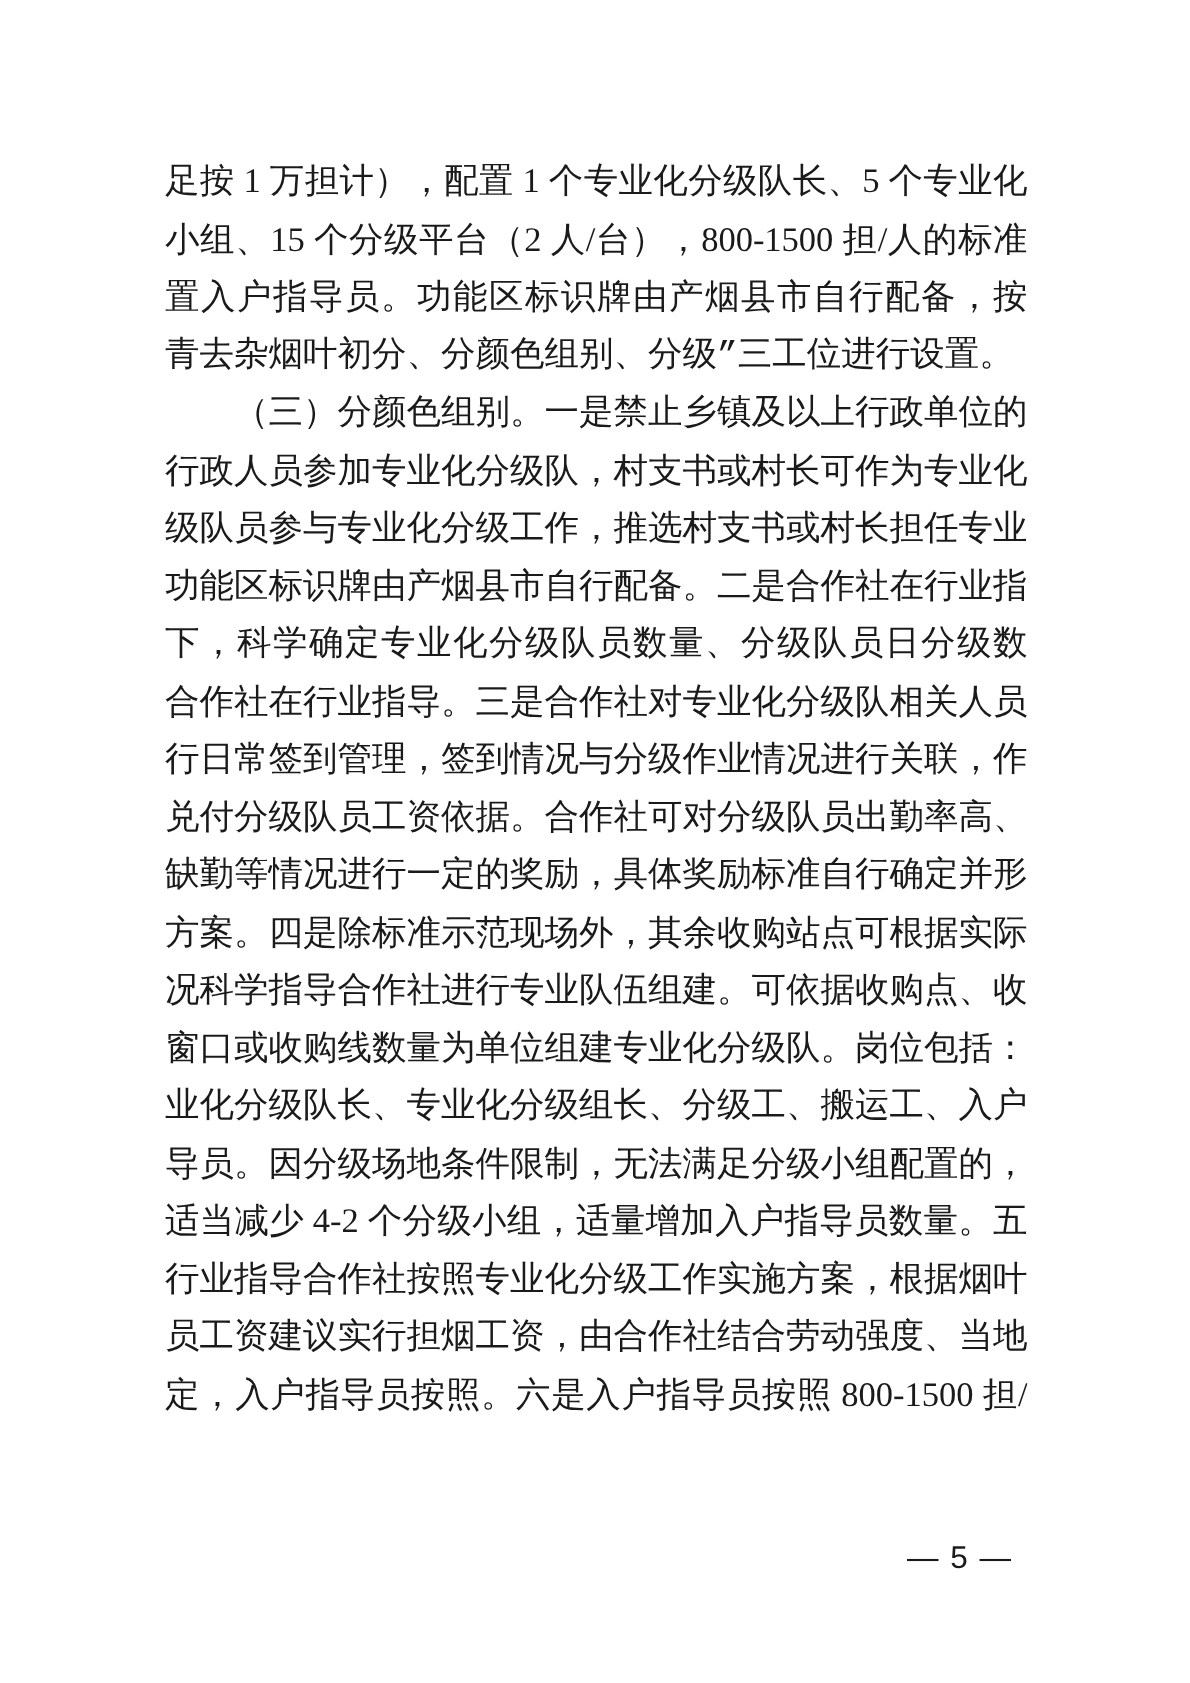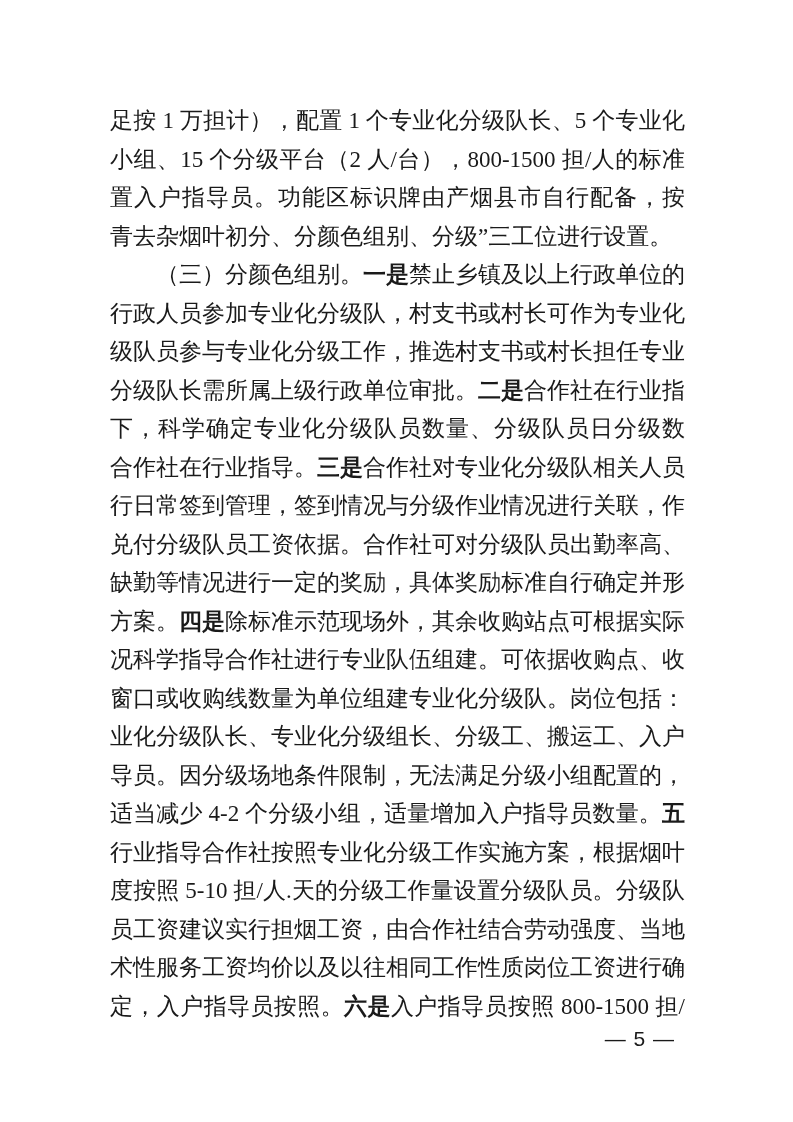--- a/index.html
+++ b/index.html
@@ -26,23 +26,24 @@
     font-size: 23px;
     line-height: 38.5px;
     height: 38.5px;
     text-align: justify;
     text-align-last: justify;
     white-space: pre-wrap;
     overflow: hidden;
   }
   .line.para-end {
     text-align-last: left;
+    font-family: Liberation Mono, monospace;
   }
   .bold {
-    font-weight: 700;
+    font-weight: 400;
   }
   .page-number {
     position: absolute;
     top: 1026px;
     right: 118px;
     font-size: 21px;
     line-height: 26px;
     color: #1a1a1a;
     font-family: "Liberation Sans", "DejaVu Sans", sans-serif;
     letter-spacing: 1px;
@@ -53,32 +54,30 @@
 
 <div class="page">
   <div class="content">
       <div class="line"><span>足按 1 万担计），配置 1 个专业化分级队长、5 个专业化分级</span></div>
       <div class="line"><span>小组、15 个分级平台（2 人/台），800-1500 担/人的标准配</span></div>
       <div class="line"><span>置入户指导员。功能区标识牌由产烟县市自行配备，按照“去</span></div>
       <div class="line para-end"><span>青去杂烟叶初分、分颜色组别、分级”三工位进行设置。</span></div>
       <div class="line"><span>　　（三）分颜色组别。</span><span class="bold">一是</span><span>禁止乡镇及以上行政单位的</span></div>
       <div class="line"><span>行政人员参加专业化分级队，村支书或村长可作为专业化分</span></div>
       <div class="line"><span>级队员参与专业化分级工作，推选村支书或村长担任专业化</span></div>
-      <div class="line"><span>分级队长需所属上级行政单位审批。</span><span class="bold">二是</span><span>合作社在行业指导</span></div>
+      <div class="line"><span>功能区标识牌由产烟县市自行配备。</span><span class="bold">二是</span><span>合作社在行业指导</span></div>
       <div class="line"><span>下，科学确定专业化分级队员数量、分级队员日分级数量、</span></div>
       <div class="line"><span>合作社在行业指导。</span><span class="bold">三是</span><span>合作社对专业化分级队相关人员实</span></div>
       <div class="line"><span>行日常签到管理，签到情况与分级作业情况进行关联，作为</span></div>
       <div class="line"><span>兑付分级队员工资依据。合作社可对分级队员出勤率高、不</span></div>
       <div class="line"><span>缺勤等情况进行一定的奖励，具体奖励标准自行确定并形成</span></div>
       <div class="line"><span>方案。</span><span class="bold">四是</span><span>除标准示范现场外，其余收购站点可根据实际情</span></div>
       <div class="line"><span>况科学指导合作社进行专业队伍组建。可依据收购点、收购</span></div>
       <div class="line"><span>窗口或收购线数量为单位组建专业化分级队。岗位包括：专</span></div>
       <div class="line"><span>业化分级队长、专业化分级组长、分级工、搬运工、入户指</span></div>
       <div class="line"><span>导员。因分级场地条件限制，无法满足分级小组配置的，可</span></div>
       <div class="line"><span>适当减少 4-2 个分级小组，适量增加入户指导员数量。</span><span class="bold">五是</span></div>
       <div class="line"><span>行业指导合作社按照专业化分级工作实施方案，根据烟叶纯</span></div>
-      <div class="line"><span>度按照 5-10 担/人.天的分级工作量设置分级队员。分级队</span></div>
       <div class="line"><span>员工资建议实行担烟工资，由合作社结合劳动强度、当地技</span></div>
-      <div class="line"><span>术性服务工资均价以及以往相同工作性质岗位工资进行确</span></div>
       <div class="line"><span>定，入户指导员按照。</span><span class="bold">六是</span><span>入户指导员按照 800-1500 担/人</span></div>
     </div>
   <div class="page-number">— 5 —</div>
 </div>
 
 </body></html>

